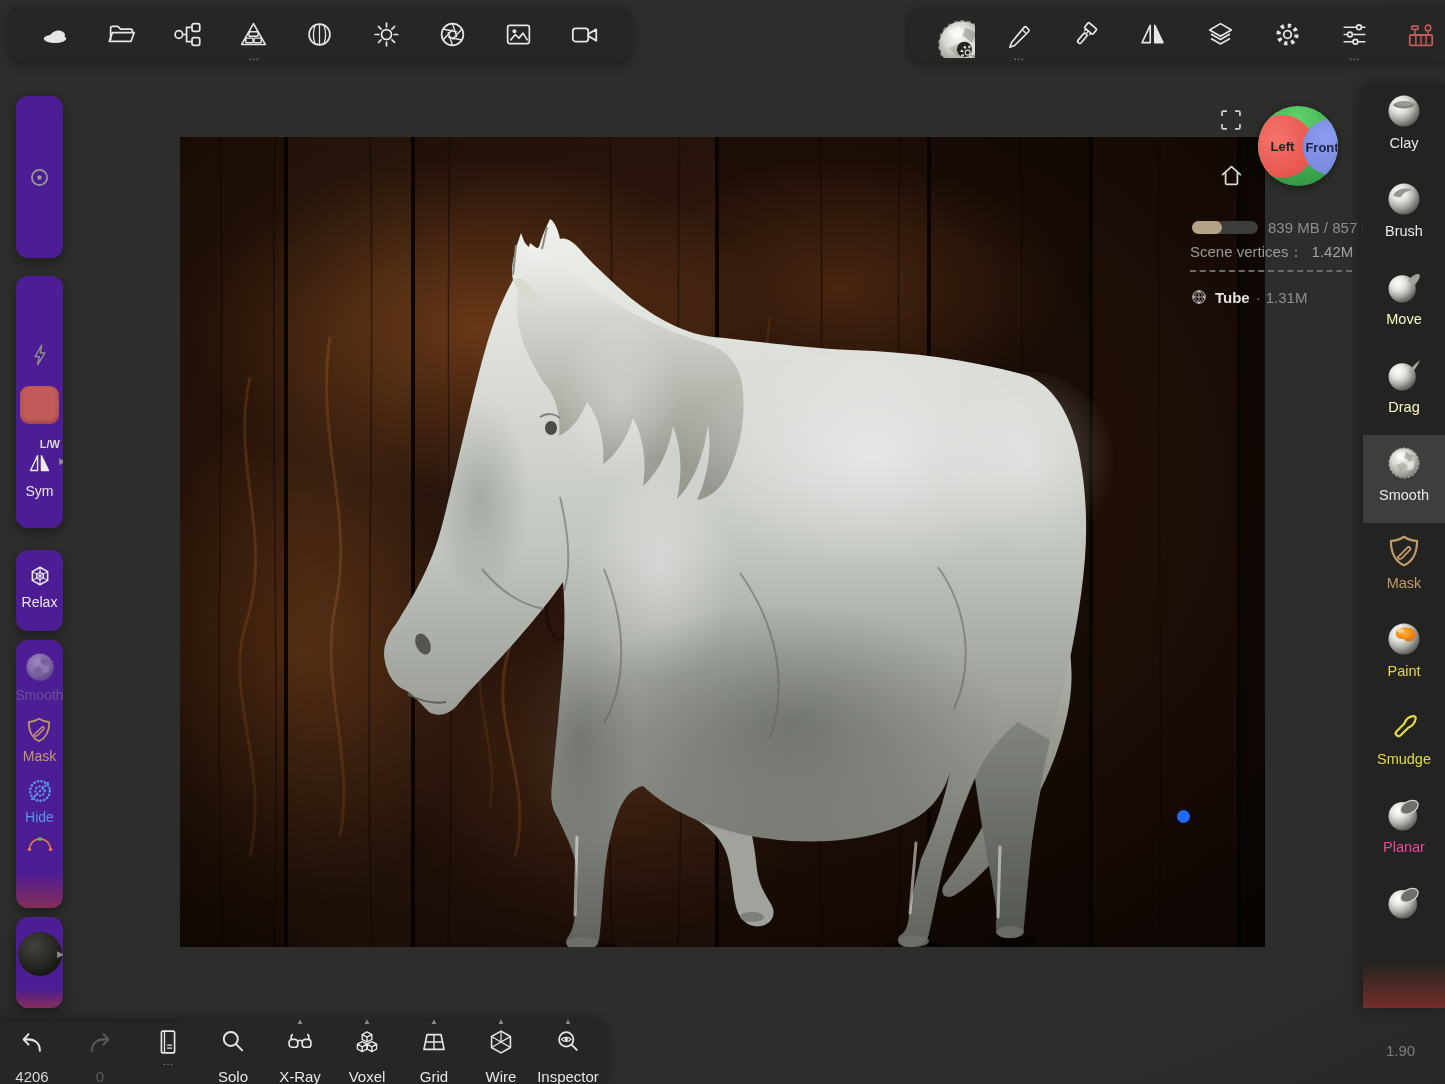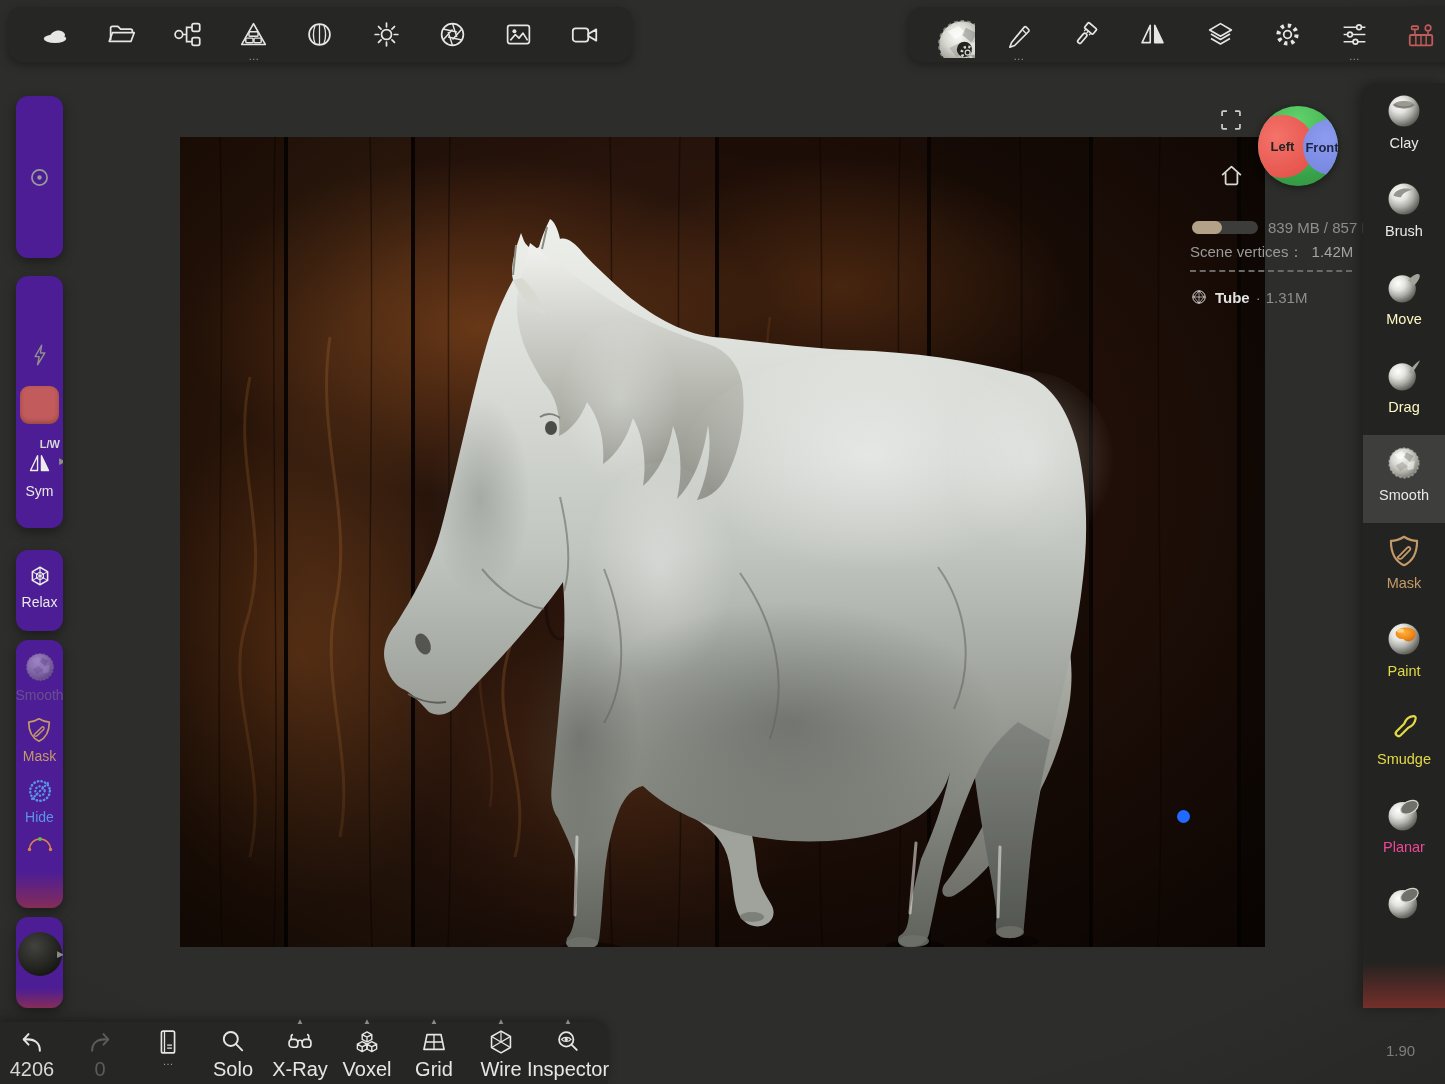--- a/index.html
+++ b/index.html
@@ -28,21 +28,21 @@
   .rtool{width:82px;height:88px;display:flex;flex-direction:column;align-items:center;padding-top:9px;box-sizing:border-box;cursor:pointer}
   .rtool.selected{background:#3e3e3c}
   .rtool .rlabel{font-size:14.5px;margin-top:5px}
   .c-white{color:#e8e8e6}.c-purple{color:#fef9c3}.c-tan{color:#c49a68}
   .c-yellow{color:#e2da44}.c-green{color:#ec4899}.c-blue{color:#5b93e8}.c-dim{color:#8a8a86}
   .sphere-ic{width:38px;height:38px}
   
   #bottombar{position:absolute;left:0;top:1022px;width:608px;height:62px;background:#262624;
              border-radius:0 16px 0 0;z-index:30;box-shadow:0 -3px 10px rgba(0,0,0,.3)}
   .bitem{position:absolute;top:6px;width:64px;display:flex;flex-direction:column;align-items:center;cursor:pointer}
-  .blabel{font-size:20px;color:#e6e6e4;margin-top:2px}
+  .blabel{font-size:15px;color:#e6e6e4;margin-top:12px}
   .caret{position:absolute;top:-11px;font-size:8px;color:#8a8a88}
   
   #canvas{position:absolute;left:180px;top:137px;width:1085px;height:810px;z-index:5;background:#1d0e07;cursor:crosshair}
   #canvas svg{position:absolute;left:0;top:0}
   #vignette{position:absolute;inset:0;z-index:12;pointer-events:none;
             background:radial-gradient(120% 105% at 48% 44%, rgba(0,0,0,0) 55%, rgba(0,0,0,.42) 100%)}
   
   #vp-overlay{position:absolute;inset:0;z-index:15;pointer-events:none}
   #vp-overlay .click{pointer-events:auto;cursor:pointer}
   #gizmo{position:absolute;left:1258px;top:106px;width:80px;height:80px;border-radius:50%;overflow:hidden;

